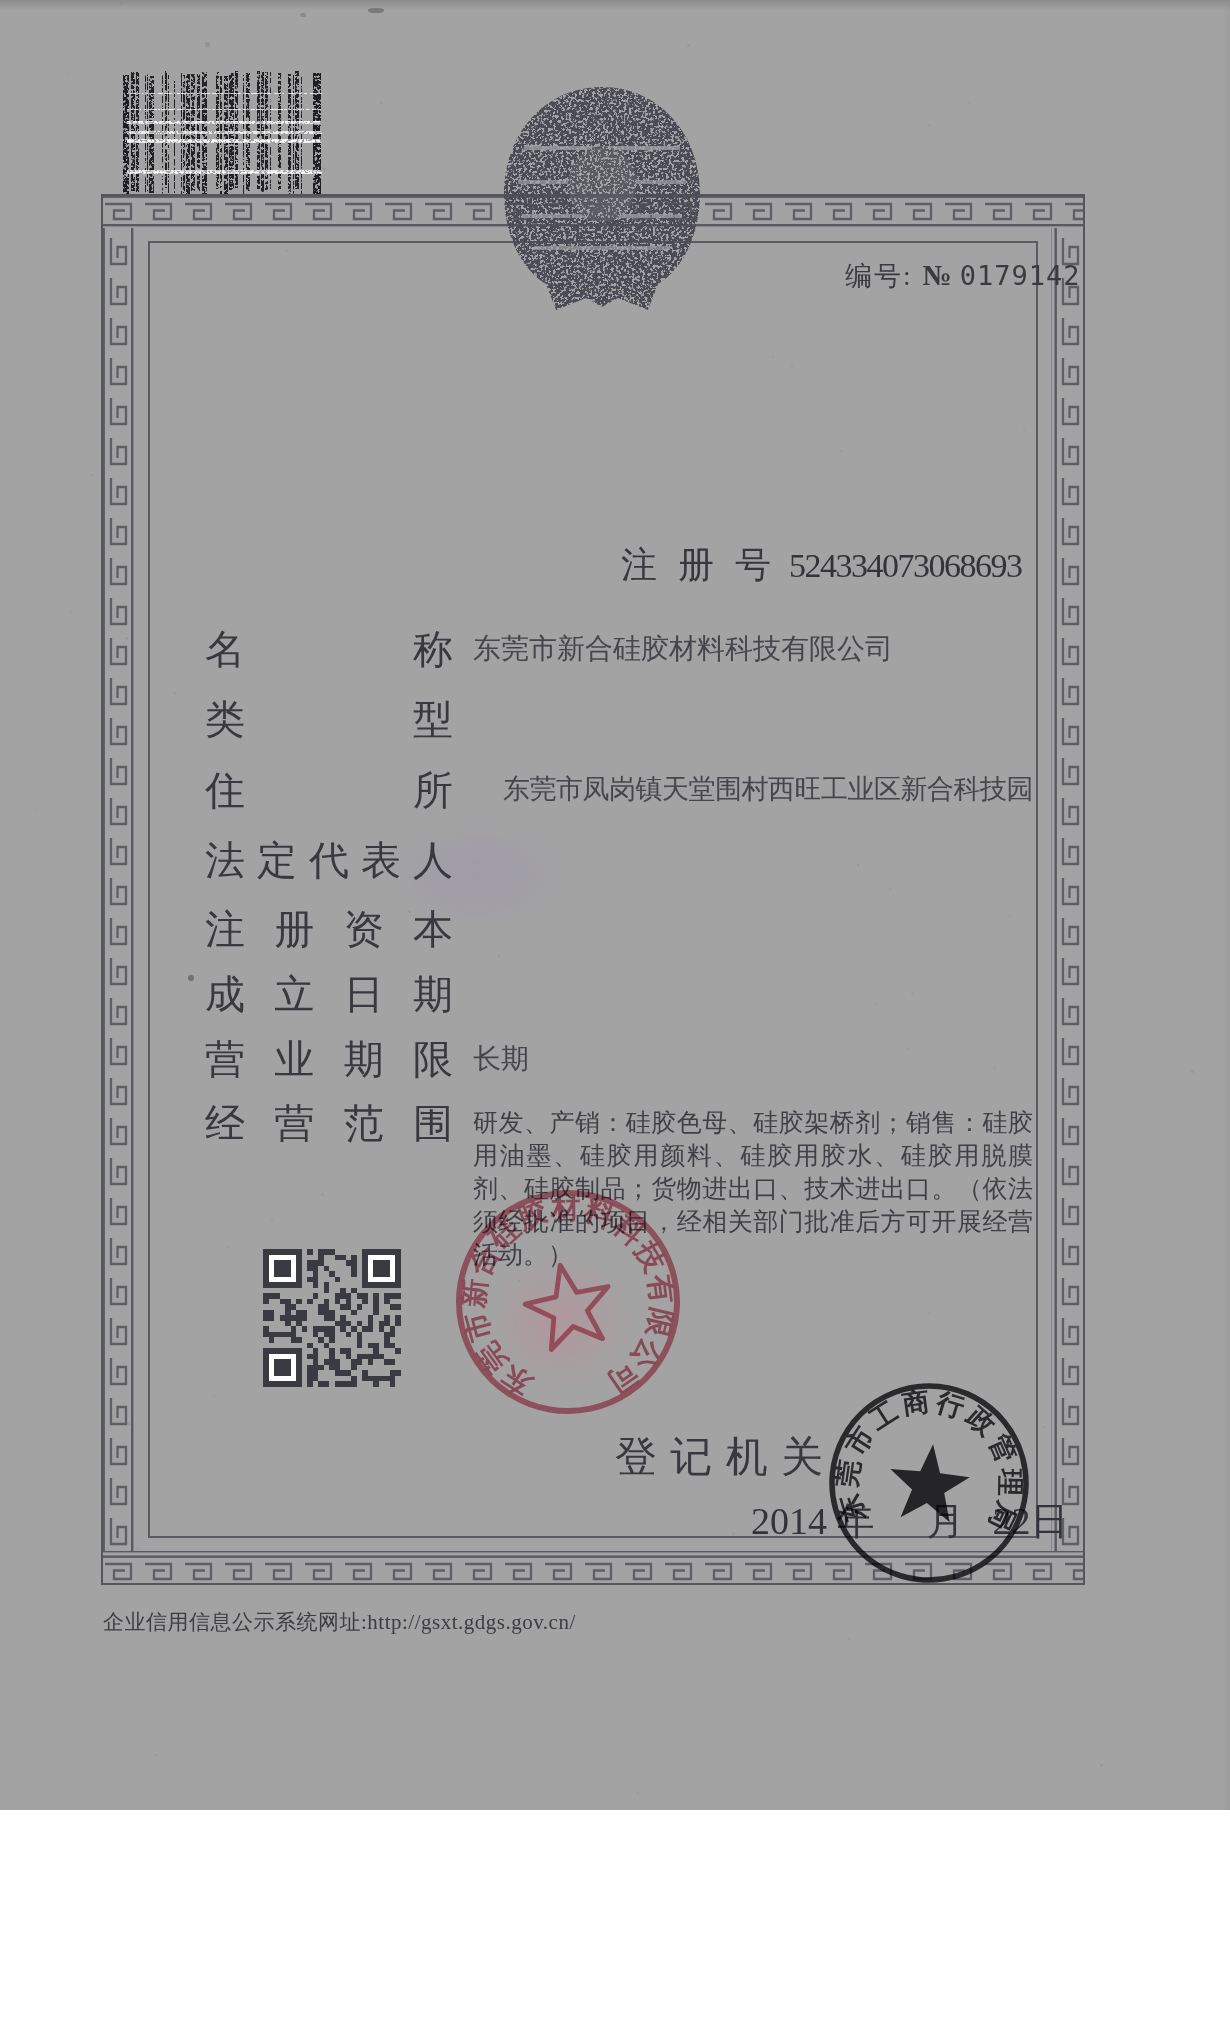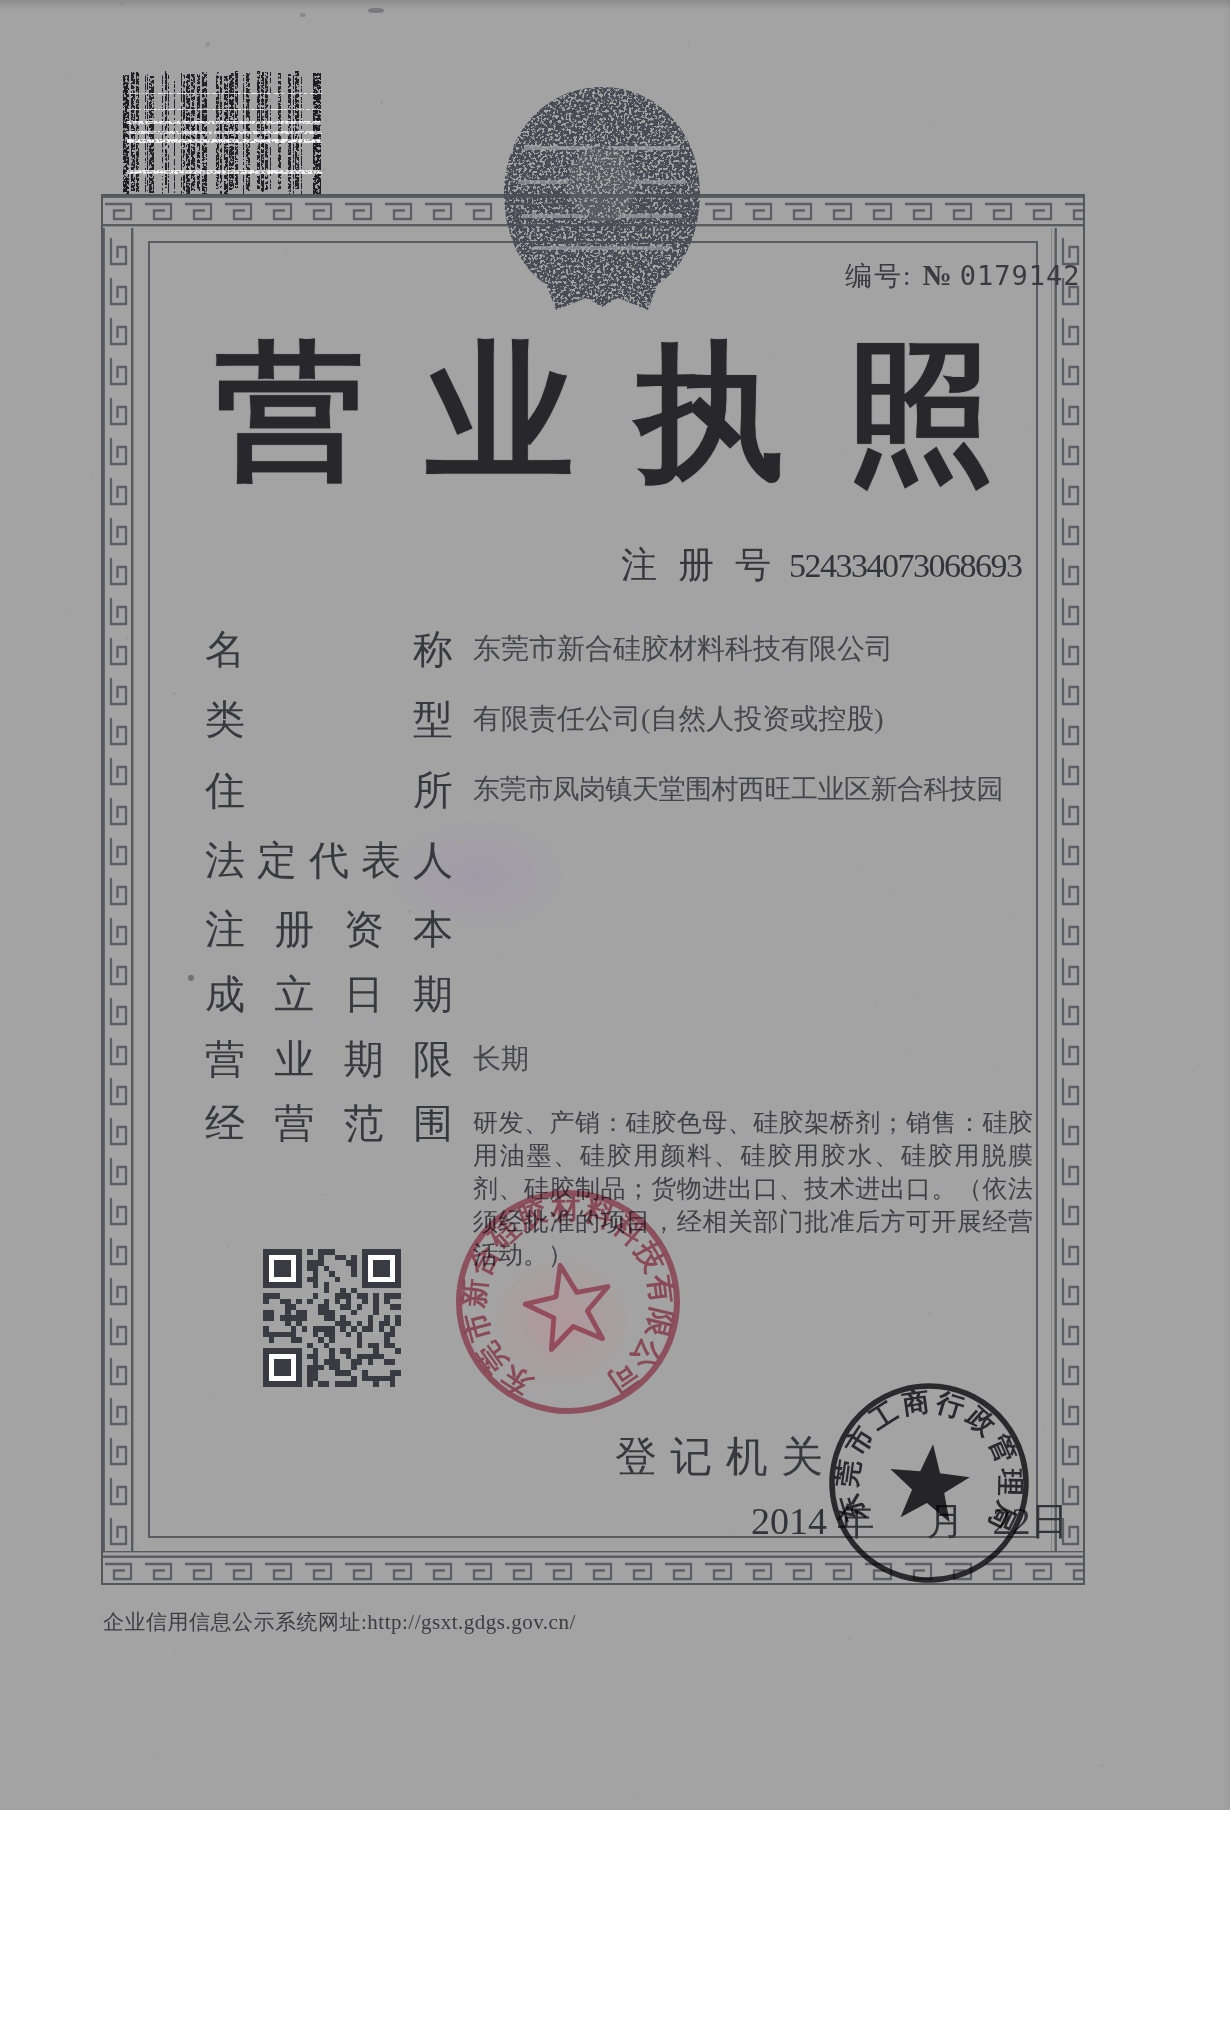--- a/index.html
+++ b/index.html
@@ -28,21 +28,21 @@
     color:#28282c; text-shadow:0 0 1px #4a4a4e;
   }
   .regno-line{position:absolute;left:621px;top:541px;z-index:3;display:flex;align-items:baseline;}
   .regno-label{width:150px;font-size:36px;color:#37373d;}
   .regno-value{margin-left:18px;font-size:34px;letter-spacing:-1.5px;color:#33333a;}
   .spread{display:flex;justify-content:space-between;}
   .rows{position:absolute;left:205px;top:0;z-index:3;width:820px;}
   .row{position:absolute;left:0;display:flex;}
   .row-label{width:248px;flex:0 0 248px;font-size:40px;color:#38383f;}
   .row-value{margin-left:20px;margin-top:8px;width:560px;font-size:28px;color:#45454c;}
-  .row-value.addr{font-size:27px;letter-spacing:-0.5px;}
+  .row-value.addr{font-size:27px;letter-spacing:-0.5px;text-align:right;}
   .row-value.num{font-size:30px;}
   .row-value.scope{font-size:25px;line-height:1.32;margin-top:10px;text-align:justify;color:#3f3f46;}
   .qr{position:absolute;left:263px;top:1249px;z-index:3;}
   .seal{position:absolute;z-index:5;mix-blend-mode:multiply;}
   .seal-company{left:448px;top:1182px;opacity:.82;transform:rotate(-12deg);}
   .seal-company-smudge{position:absolute;left:486px;top:1252px;width:150px;height:140px;z-index:4;
     background:radial-gradient(closest-side, rgba(222,110,130,.22), rgba(222,110,130,0));}
   .seal-registry{left:819px;top:1373px;opacity:.9;transform:rotate(6deg);}
   .registry-line{position:absolute;left:615px;top:1429px;z-index:3;}
   .registry-label{width:208px;font-size:42px;color:#38383f;}
@@ -146,21 +146,20 @@
       <rect x="24" y="130" width="160" height="4" fill="#8a8a92"></rect>
       <rect x="36" y="162" width="136" height="4" fill="#83838b"></rect>
       <ellipse cx="104" cy="100" rx="34" ry="38" fill="#5a5a64"></ellipse>
     </g>
   </svg>
 
   <div class="serial">
     <span>编号:</span><span class="no-sym">№</span><span class="no-digits">0179142</span>
   </div>
 
-  <div class="doc-title">营业执照</div>
 
   <div class="regno-line">
     <div class="regno-label spread">
         <span>注</span>
         <span>册</span>
         <span>号</span>
       </div>
     <div class="regno-value">524334073068693</div>
   </div>
 
@@ -170,21 +169,20 @@
           <span>名</span>
           <span>称</span>
         </div>
       <div class="row-value">东莞市新合硅胶材料科技有限公司</div>
     </div>
     <div class="row" style="top:692px">
       <div class="row-label spread">
           <span>类</span>
           <span>型</span>
         </div>
-      <div class="row-value">有限责任公司(自然人投资或控股)</div>
     </div>
     <div class="row" style="top:763px">
       <div class="row-label spread">
           <span>住</span>
           <span>所</span>
         </div>
       <div class="row-value addr">东莞市凤岗镇天堂围村西旺工业区新合科技园</div>
     </div>
     <div class="row" style="top:833px">
       <div class="row-label spread">

